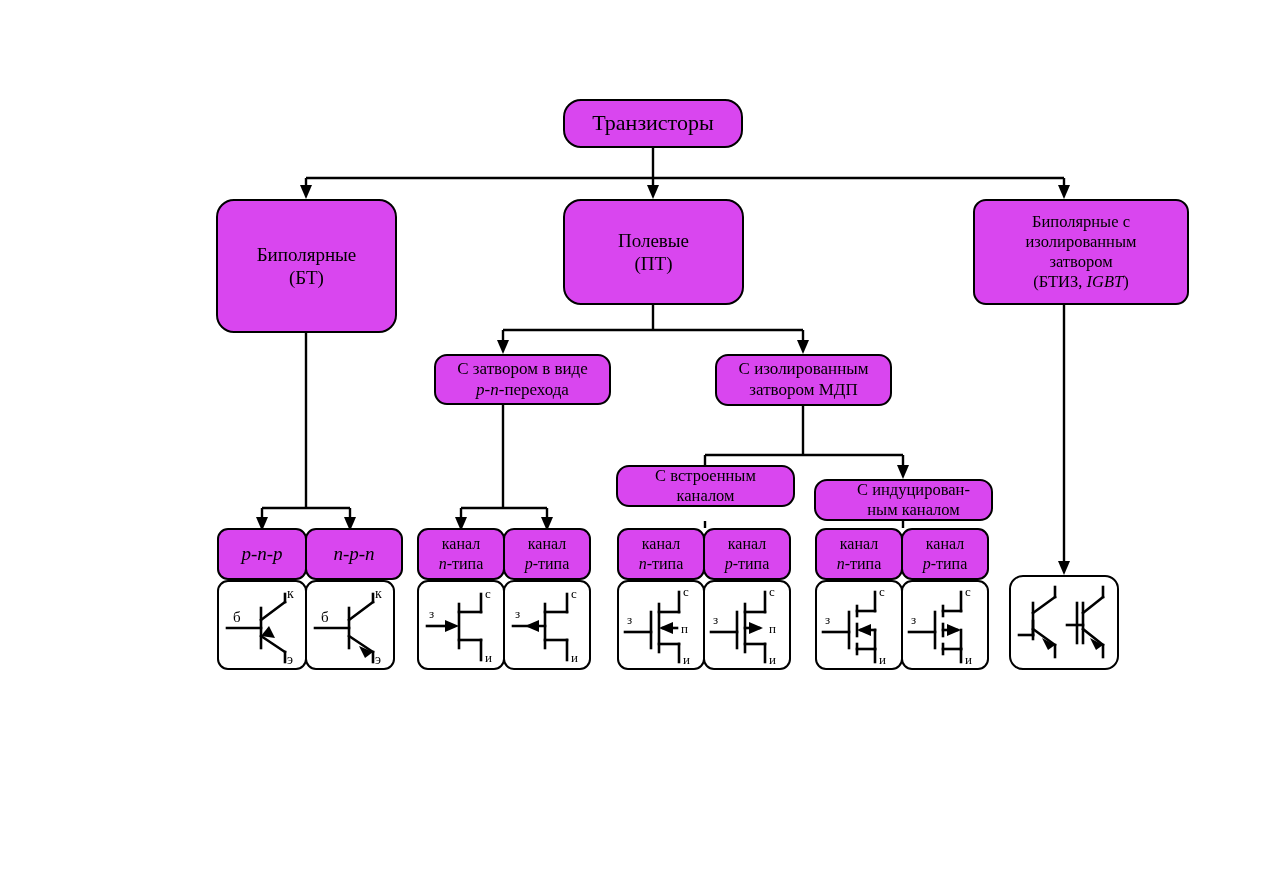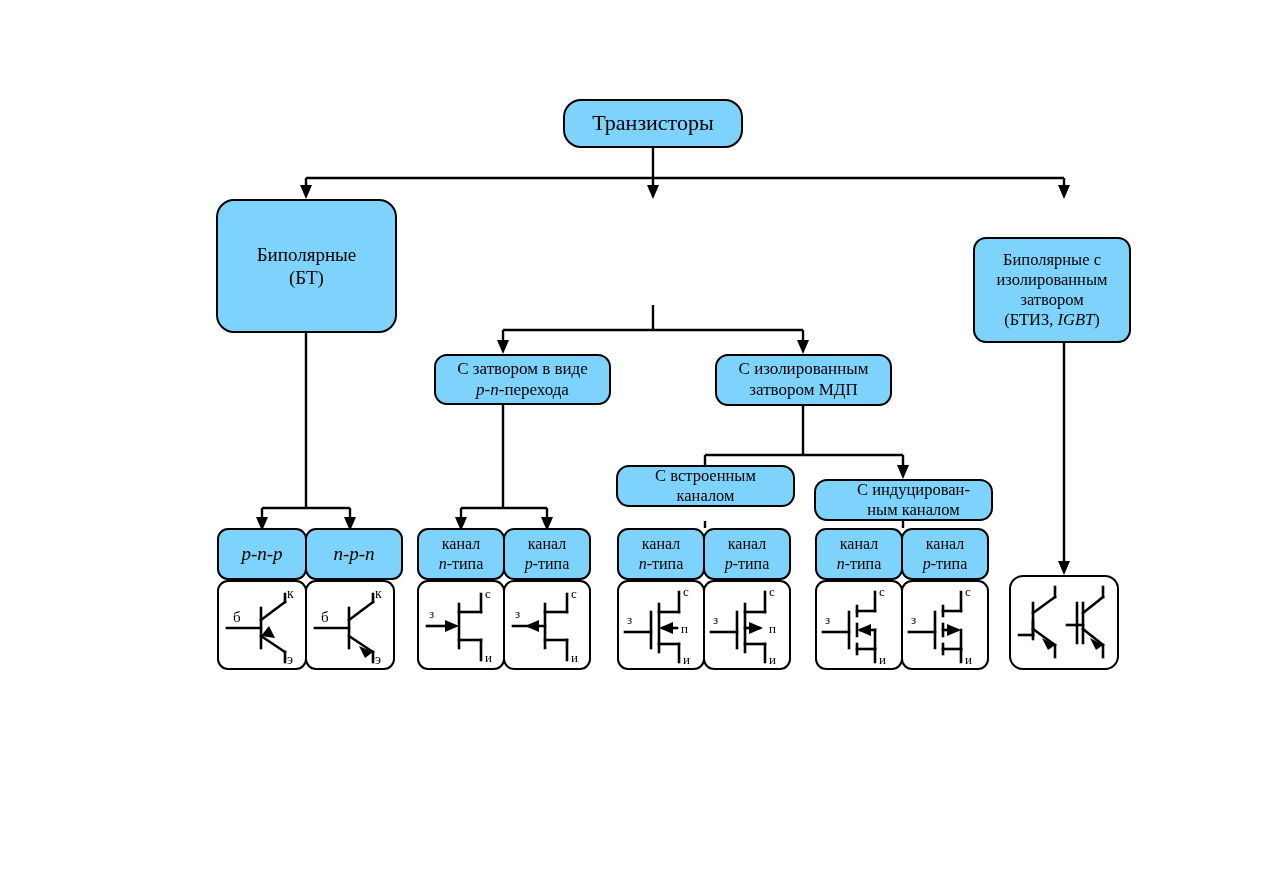--- a/index.html
+++ b/index.html
@@ -23,21 +23,21 @@
     left: 0;
     top: 0;
     width: 1263px;
     height: 893px;
     pointer-events: none;
   }
   .node {
     position: absolute;
     box-sizing: border-box;
     border: 2.2px solid #000;
-    background: #7dd3fc;
+    background: #d946ef;
     display: flex;
     flex-direction: column;
     align-items: center;
     justify-content: center;
     text-align: center;
     line-height: 1.22;
     z-index: 2;
   }
   .node .ln { display: block; white-space: nowrap; }
   .r-lg { border-radius: 18px; }
@@ -121,22 +121,26 @@
 
   <div class="node r-lg t-root" style="left:563px; top:99px; width:180px; height:49px;">
     <span class="ln">Транзисторы</span>
   </div>
 
   <div class="node r-lg t-l2" style="left:216px; top:199px; width:181px; height:134px;">
     <span class="ln">Биполярные</span>
     <span class="ln">(БТ)</span>
   </div>
 
-
-  <div class="node r-md t-l2s" style="left:973px; top:199px; width:158px; height:106px;margin-top:38px;">
+  <div class="node r-lg t-l2" style="left:563px; top:199px; width:181px; height:106px;">
+    <span class="ln">Полевые</span>
+    <span class="ln">(ПТ)</span>
+  </div>
+
+  <div class="node r-md t-l2s" style="left:973px; top:199px; width:216px; height:106px;">
     <span class="ln">Биполярные с</span>
     <span class="ln">изолированным</span>
     <span class="ln">затвором</span>
     <span class="ln"><span>(БТИЗ, </span><span class="it">IGBT</span><span>)</span></span>
   </div>
 
   <div class="node r-md t-l3" style="left:434px; top:354px; width:177px; height:51px;align-items:center;">
     <span class="ln">С затвором в виде</span>
     <span class="ln"><span class="it">p-n</span><span>-перехода</span></span>
   </div>

